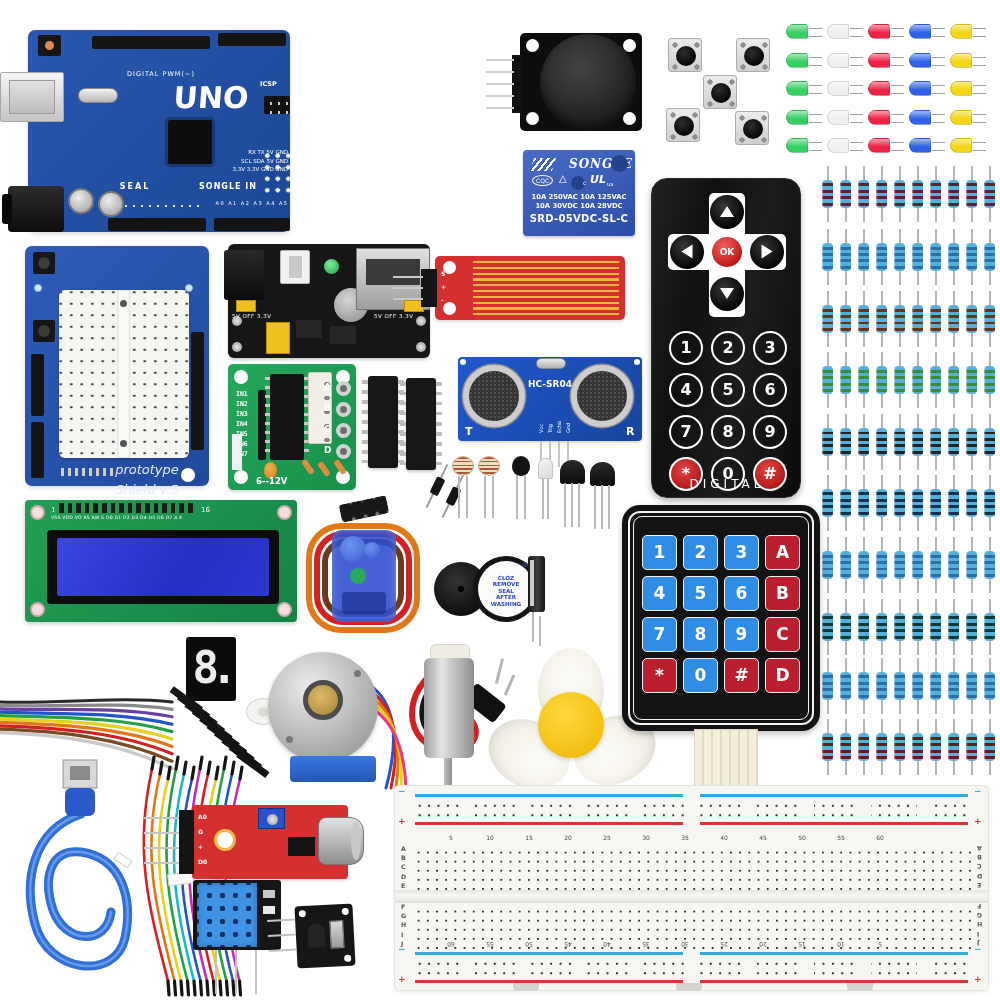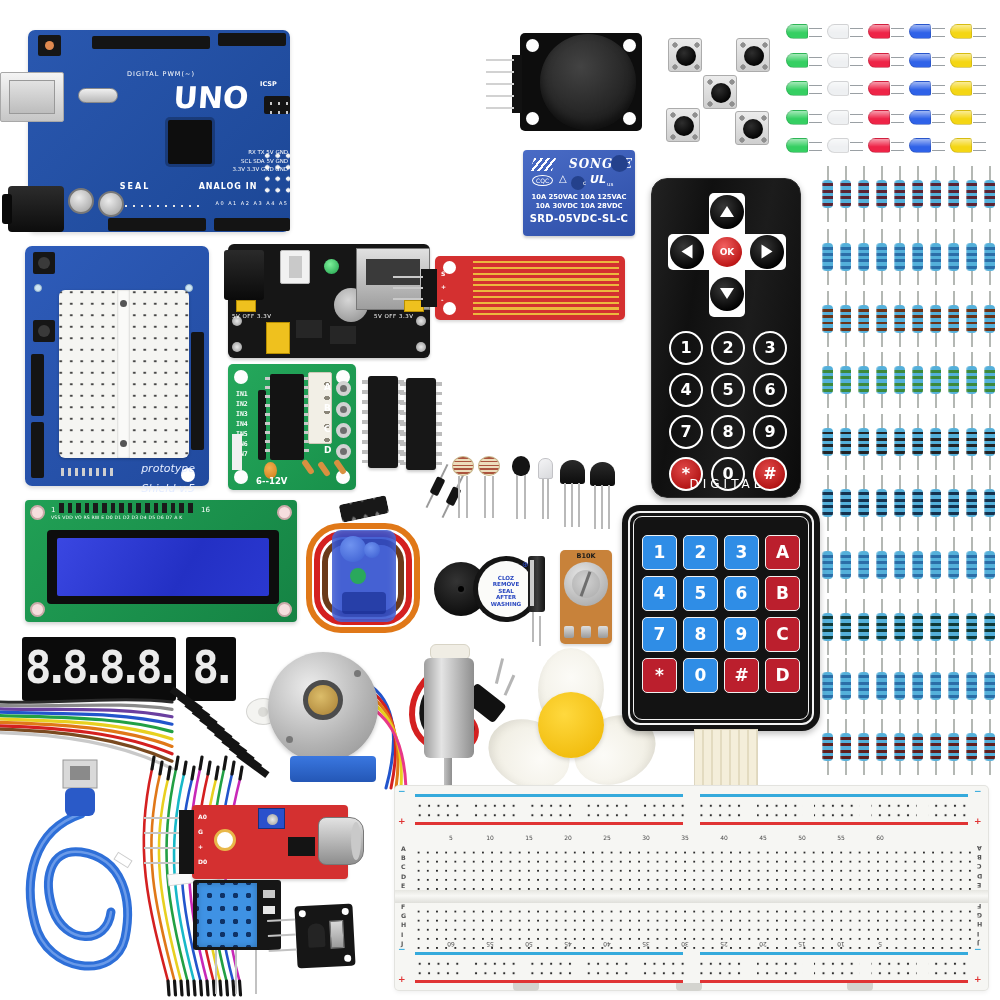--- a/index.html
+++ b/index.html
@@ -31,21 +31,21 @@
   .dc-jack{left:8px;top:186px;width:56px;height:46px;background:linear-gradient(#2c2c2c,#0c0c0c);border-radius:4px;}
   .dc-jack::before{content:'';position:absolute;left:-6px;top:8px;width:10px;height:30px;background:#090909;border-radius:3px;}
 
   
   .proto{left:25px;top:246px;width:184px;height:240px;background:linear-gradient(135deg,#2e5cba,#214a9e);border-radius:7px;box-shadow:0 2px 4px rgba(0,0,0,.15);}
   .proto-btn{width:22px;height:22px;background:#161616;border-radius:2px;}
   .proto-btn::before{content:'';position:absolute;left:5px;top:5px;width:12px;height:12px;border-radius:50%;background:#3a3a3a;}
   .mini-bb{left:34px;top:44px;width:130px;height:168px;background:#f5f5f2;border-radius:6px;box-shadow:0 1px 3px rgba(0,0,0,.25);background-image:radial-gradient(#3c3c3c 1px,transparent 1.3px);background-size:10.5px 11.5px;background-position:7px 8px;}
   .mini-bb::before{content:'';position:absolute;left:58px;top:0;width:13px;height:100%;background:#fafaf8;box-shadow:inset 1px 0 2px rgba(0,0,0,.12),inset -1px 0 2px rgba(0,0,0,.12);}
   .mini-bb::after{content:'';position:absolute;left:61px;top:10px;width:7px;height:7px;border-radius:50%;background:#555;box-shadow:0 140px 0 #555;}
-  .proto-t{color:#e4ecff;font-size:11px;font-style:italic;text-align:right;width:96px;}
+  .proto-t{color:#e4ecff;font-size:13px;font-style:italic;text-align:center;width:96px;}
   .pled{width:8px;height:8px;border-radius:50%;background:#cfe6f4;border:1px solid #9ab8cc;}
 
   
   .joy{left:520px;top:33px;width:122px;height:98px;background:#0d0d0d;border-radius:5px;}
   .joy-hole{width:13px;height:13px;border-radius:50%;background:#fdfdfd;}
   .joy-knob{left:20px;top:1px;width:96px;height:96px;border-radius:50%;background:radial-gradient(circle at 42% 34%,#434343,#1e1e1e 72%);box-shadow:inset 0 -5px 10px rgba(0,0,0,.5);}
   .joy-hdr{left:-8px;top:22px;width:10px;height:58px;background:#111;}
   .joy-pin{height:2px;background:#d2d2d2;}
 
   
@@ -284,21 +284,21 @@
     <div class="cap-s" style="left:70px;top:161px"></div>
     <div class="uno-digital">DIGITAL PWM(~)</div>
     <div class="uno-name">UNO</div>
     <div class="uno-icsp">ICSP</div>
     <div class="uno-pintext">
         <div style="position: relative;">RX  TX  5V  GND</div>
         <div style="position: relative;">SCL SDA 5V GND</div>
         <div style="position: relative;">3.3V 3.3V GND GND</div>
       </div>
     <div class="uno-power">SEAL</div>
-    <div class="uno-analog">ANALOG IN</div>
+    <div class="uno-analog">SONGLE IN</div>
     <div class="uno-apins">A0 A1 A2 A3 A4 A5</div>
   </div>
   <div class="usb-b"></div>
   <div class="dc-jack"></div>
 
   <div class="proto">
     <div class="proto-btn" style="left:8px;top:6px"></div>
     <div class="proto-btn" style="left:8px;top:74px"></div>
     <div class="pled" style="left:9px;top:38px"></div>
     <div class="pled" style="left:160px;top:38px"></div>
@@ -568,20 +568,40 @@
     <div class="uln-wlabel"></div>
     <div class="uln-r" style="left:72px;top:100px"></div>
     <div class="uln-r" style="left:88px;top:102px"></div>
     <div class="uln-r" style="left:104px;top:100px"></div>
     <div class="uln-v">6--12V</div>
   </div>
 
   <div class="dip" style="left:368px;top:376px"></div>
   <div class="dip" style="left:406px;top:378px"></div>
 
+  <div class="hc">
+    <div class="hc-tr" style="left:5px;top:8px"></div>
+    <div class="hc-tr" style="left:113px;top:8px"></div>
+    <div class="hc-xtal"></div>
+    <div class="hc-model">HC-SR04</div>
+    <div class="hc-t">T</div>
+    <div class="hc-r">R</div>
+    <div class="hc-dot" style="left:2px;top:2px"></div>
+    <div class="hc-dot" style="left:176px;top:2px"></div>
+    <div style="left:0;top:0;width:184px;height:120px">
+        <div class="hc-pin" style="left: 82px;"></div>
+        <div class="hc-plbl" style="left: 72px; top: 62px;">Vcc</div>
+        <div class="hc-pin" style="left: 91px;"></div>
+        <div class="hc-plbl" style="left: 81px; top: 62px;">Trig</div>
+        <div class="hc-pin" style="left: 100px;"></div>
+        <div class="hc-plbl" style="left: 90px; top: 62px;">Echo</div>
+        <div class="hc-pin" style="left: 109px;"></div>
+        <div class="hc-plbl" style="left: 99px; top: 62px;">Gnd</div>
+      </div>
+  </div>
 
   <div class="diode" style="left:436px;top:462px"></div>
   <div class="diode" style="left:452px;top:472px"></div>
   <div class="ldr" style="left:452px;top:456px"></div>
   <div class="ldr" style="left:478px;top:456px"></div>
   <div class="therm" style="left:512px;top:456px"></div>
   <div class="clearled" style="left:538px;top:458px"></div>
   <div class="to92" style="left:560px;top:460px">
       <i style="left:4px"></i>
       <i style="left:11px"></i>
@@ -625,29 +645,21 @@
     <div class="buzz-plus">⊕</div>
     <div class="buzz-sticker">
         <div style="position: relative;">CLOZ</div>
         <div style="position: relative;">REMOVE</div>
         <div style="position: relative;">SEAL</div>
         <div style="position: relative;">AFTER</div>
         <div style="position: relative;">WASHING</div>
       </div>
   </div>
   <div class="ecap"></div>
-  <div class="pot">
-    <div class="pot-lbl">B10K</div>
-    <div class="pot-knob"></div>
-    <div class="pot-leg" style="left:4px"></div>
-    <div class="pot-leg" style="left:21px"></div>
-    <div class="pot-leg" style="left:38px"></div>
-  </div>
-
-  <div class="seg seg4">8.8.8.8.</div>
+
   <div class="seg seg1">8.</div>
 
   <svg id="ribbon-svg" style="left:0;top:688px" width="270" height="115" viewBox="0 0 270 115">
       <path d="M0,14 C60,16 120,8 172,14" fill="none" stroke="#2a2a2a" stroke-width="3.2" stroke-linecap="round"></path>
       <rect x="168" y="8" width="36" height="7.2" fill="#141414" transform="rotate(36 186 12)"></rect>
       <path d="M0,17.4 C60,19.4 120,13.2 172,21.4" fill="none" stroke="#8a8a8a" stroke-width="3.2" stroke-linecap="round"></path>
       <rect x="175.4" y="15.2" width="36" height="7.2" fill="#141414" transform="rotate(36 193.4 19.2)"></rect>
       <path d="M0,20.8 C60,22.8 120,18.4 172,28.8" fill="none" stroke="#6a3fa0" stroke-width="3.2" stroke-linecap="round"></path>
       <rect x="182.8" y="22.4" width="36" height="7.2" fill="#141414" transform="rotate(36 200.8 26.4)"></rect>
       <path d="M0,24.2 C60,26.2 120,23.6 172,36.2" fill="none" stroke="#2255cc" stroke-width="3.2" stroke-linecap="round"></path>

